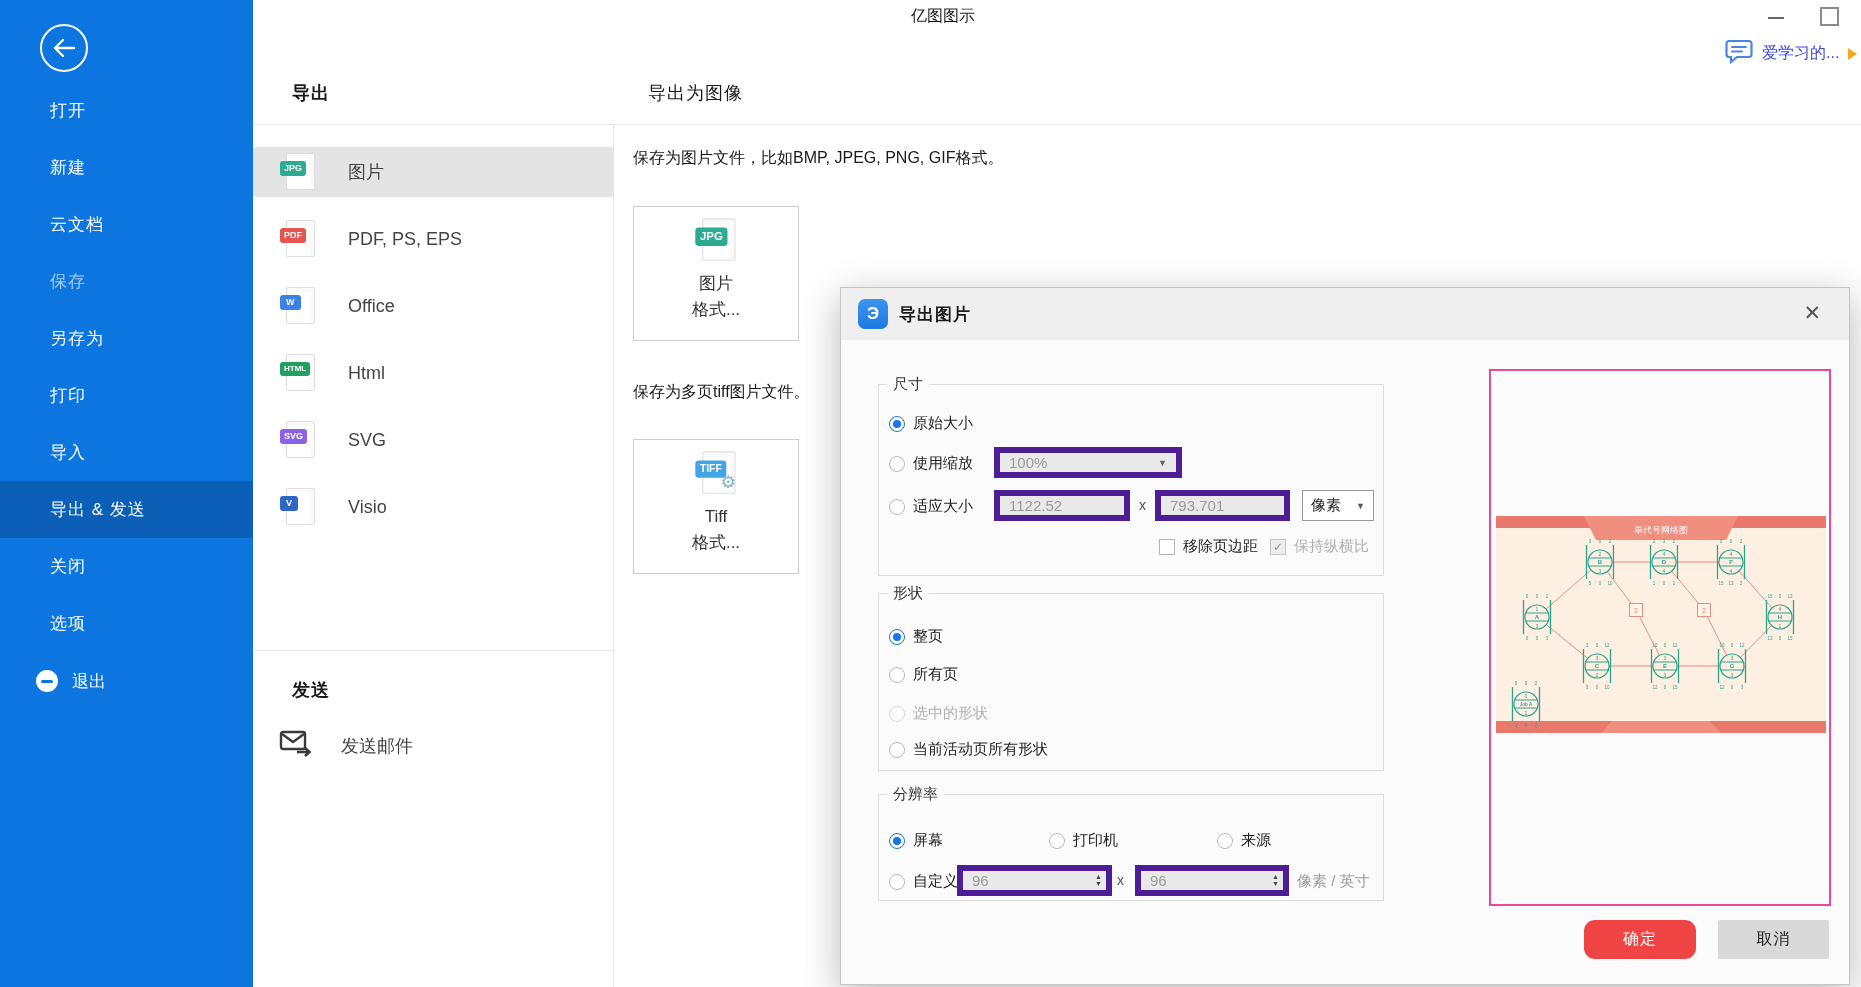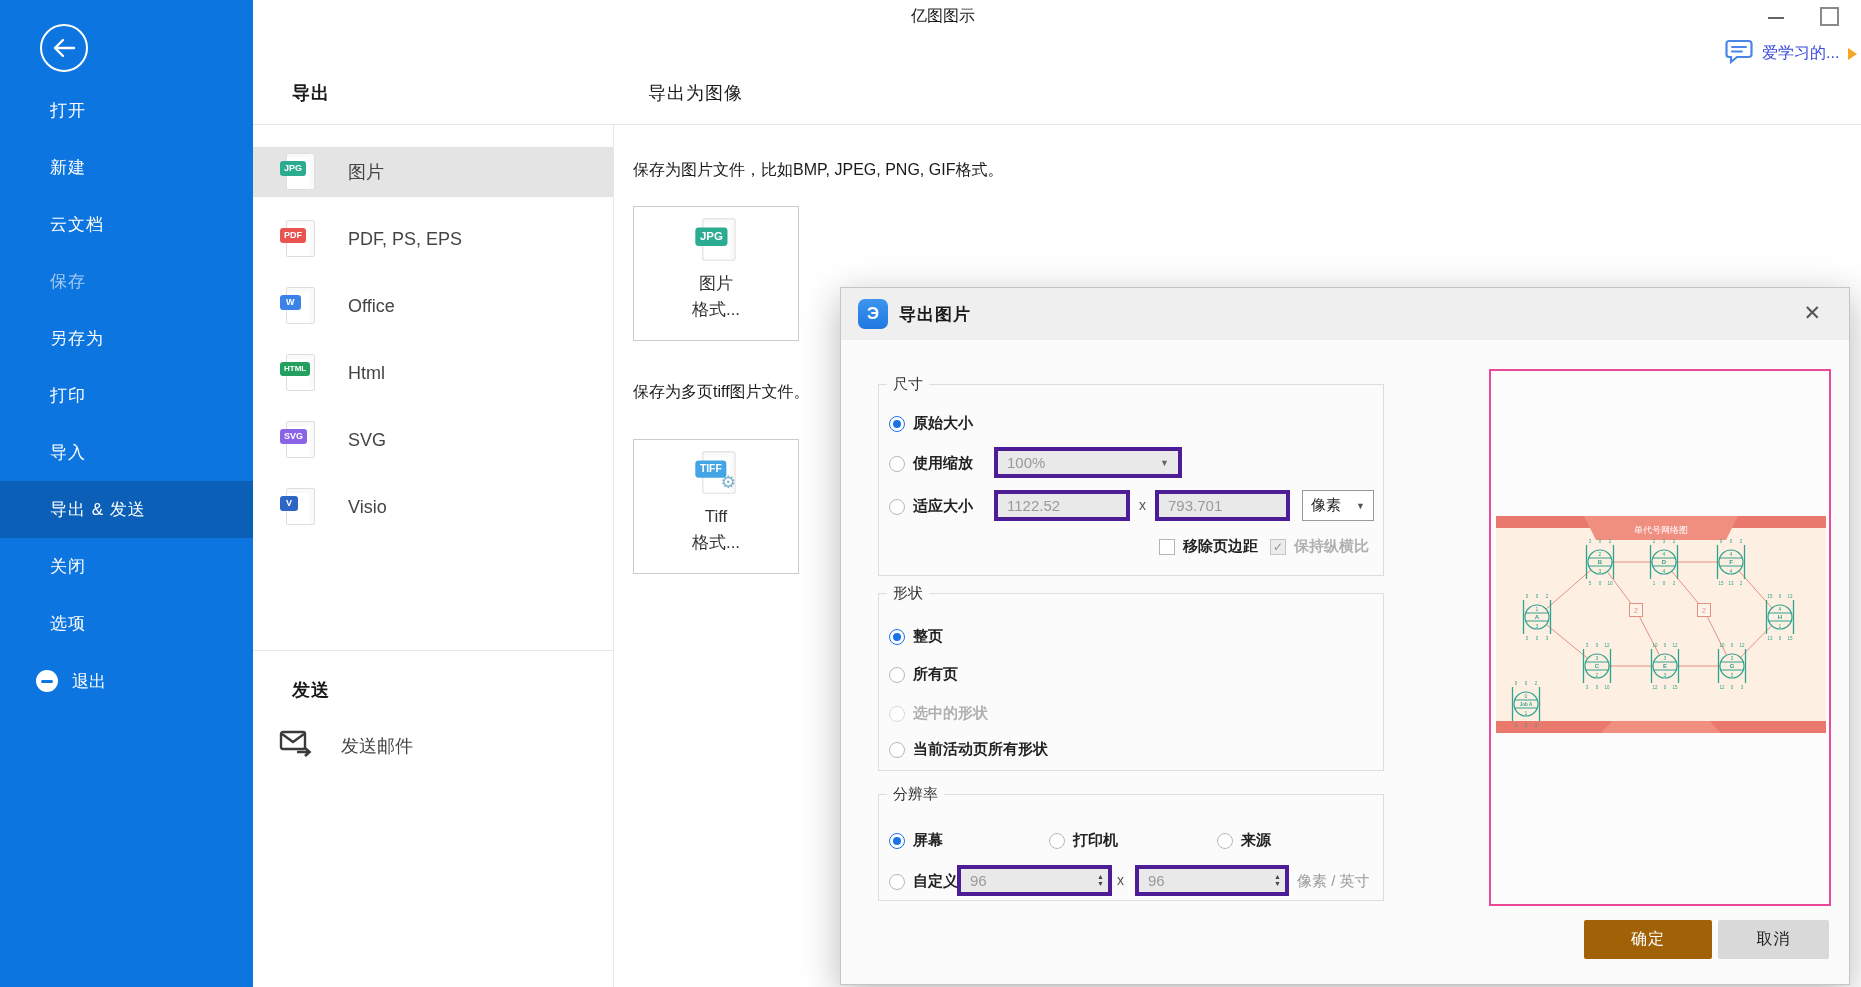--- a/index.html
+++ b/index.html
@@ -59,48 +59,48 @@
               display:flex; align-items:center; justify-content:center; }
   .dlg-title { font-size:17px; font-weight:bold; color:#1a1a1a; letter-spacing:1px; }
   .dlg-close { position:absolute; right:28px; top:14px; font-size:21px; color:#555; cursor:pointer; line-height:1; }
 
   .group { position:absolute; left:37px; width:506px; border:1px solid #ddd; }
   .group-legend { position:absolute; top:-10px; left:8px; background:#fbfbfb; padding:0 6px; font-size:15px; color:#333; }
   .g-size { top:96px; height:192px; }
   .g-shape { top:305px; height:178px; }
   .g-res { top:506px; height:107px;padding-left:44px; }
 
-  .ctl-row { position:absolute; display:flex; align-items:center;font-weight:bold; }
+  .ctl-row { position:absolute; display:flex; align-items:center; }
   .radio { width:16px; height:16px; border-radius:50%; border:1px solid #b8b8b8; background:#fff; position:relative; flex:0 0 16px; }
   .radio.checked { border:1px solid #1874e8; }
   .radio.checked::after { content:""; position:absolute; left:3px; top:3px; width:8px; height:8px; border-radius:50%; background:#1874e8; }
   .radio.disabled { border-color:#d9d9d9; }
   .ctl-label { font-size:15px; color:#222; margin-left:8px; white-space:nowrap; }
   .ctl-label.disabled { color:#b0b0b0; }
   .checkbox { width:16px; height:16px; border:1px solid #b5b5b5; background:#fff; flex:0 0 16px; }
   .checkbox.checked { background:#ececec; border-color:#c5c5c5; color:#8f8f8f; font-size:12px; line-height:14px; text-align:center; }
 
-  .field { position:absolute; height:31px; background:#e9e9e9; border:4px solid #4c1d95; color:#9a9a9a; font-size:15px;
+  .field { position:absolute; height:31px; background:#e9e9e9; border:6px solid #4c1d95; color:#9a9a9a; font-size:15px;
            display:flex; align-items:center; padding:0 9px; }
   .field .arrow { margin-left:auto; font-size:9px; color:#666; }
   .field.spin { padding-right:4px; }
   .spin-arrows { margin-left:auto; display:flex; flex-direction:column; gap:1px; font-size:7px; color:#444; line-height:0.9; }
   .dd-white { position:absolute; height:31px; background:#fff; border:1px solid #9a9a9a; color:#222; font-size:15px;
               display:flex; align-items:center; padding:0 8px; cursor:pointer; }
   .dd-white .arrow { margin-left:auto; font-size:9px; color:#555; }
   .xsep { position:absolute; font-size:14px; color:#555; }
   .unit-label { position:absolute; font-size:15px; color:#9a9a9a; white-space:nowrap; }
 
   .preview-panel { position:absolute; left:648px; top:81px; width:342px; height:537px; background:#fcfcfc; border:2px solid #ec4899; }
   .preview-page { position:absolute; left:5px; top:145px; width:330px; height:217px; background:#fdf0e3; }
   .preview-page svg { display:block; }
 
   .btn { position:absolute; top:632px; height:39px; border:none; font-size:16px; letter-spacing:1px; cursor:pointer;
          font-family:"Liberation Sans","DejaVu Sans",sans-serif; border-radius:2px; }
-  .btn-ok { left:743px; width:128px; background:#a16207; color:#fff; }
+  .btn-ok { left:743px; width:112px; background:#ef4444; color:#fff;border-radius:11px; }
   .btn-cancel { left:877px; width:111px; background:#d9d9d9; color:#222;font-family:Liberation Serif, serif; }
 </style>
 </head>
 <body>
 
 <div class="sidebar">
   <div class="back-btn">
     <span>
       <svg width="24" height="20" viewBox="0 0 24 20">
           <path d="M11 2 L3 10 L11 18 M3 10 H22" stroke="#fff" stroke-width="2.4" fill="none" stroke-linecap="round" stroke-linejoin="round"></path>
@@ -196,21 +196,21 @@
     <svg width="34" height="30" viewBox="0 0 34 30">
       <rect x="2" y="4" width="24" height="17" rx="2" fill="none" stroke="#3a3a3a" stroke-width="2.4"></rect>
       <path d="M3 6 L14 14 L25 6" fill="none" stroke="#3a3a3a" stroke-width="2.4"></path>
       <path d="M18 24 h12 M26 20 l4.5 4 -4.5 4" fill="none" stroke="#3a3a3a" stroke-width="2.6"></path>
     </svg>
   </span>
   <span>发送邮件</span>
 </div>
 
 <div class="content-title">导出为图像</div>
-<div class="desc" style="top:148px;margin-top:12px;">保存为图片文件，比如BMP, JPEG, PNG, GIF格式。</div>
+<div class="desc" style="top:148px;">保存为图片文件，比如BMP, JPEG, PNG, GIF格式。</div>
 
 <div class="export-card" style="top:206px;">
   <span class="file-icon">
     <span class="file-page"></span>
       <span class="file-badge" style="background:#2bab8f; font-size:10px;">JPG</span>
   </span>
   <span class="card-line">图片</span>
   <span class="card-line">格式...</span>
 </div>
 

